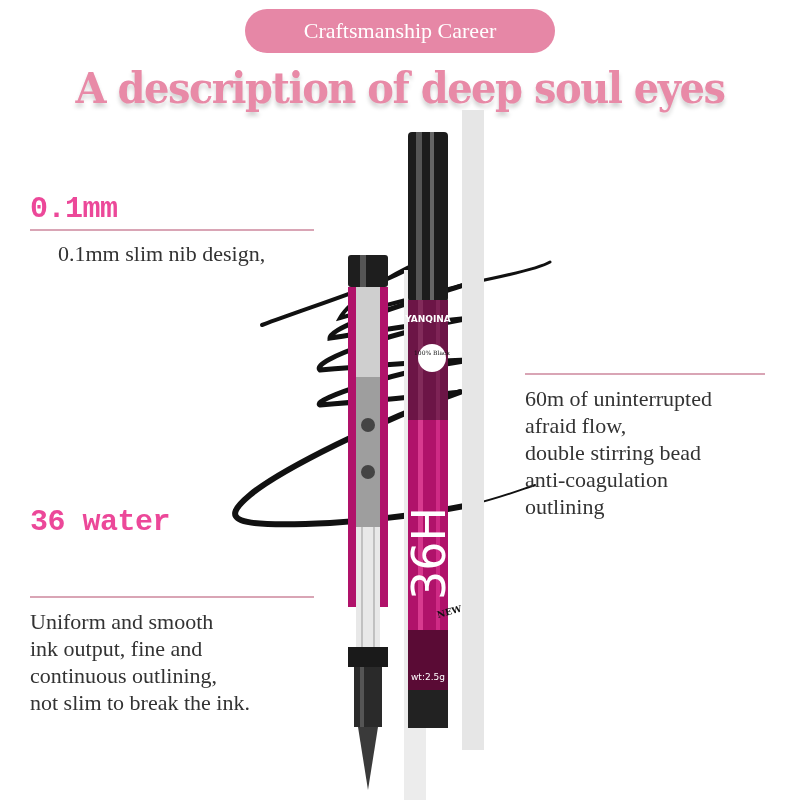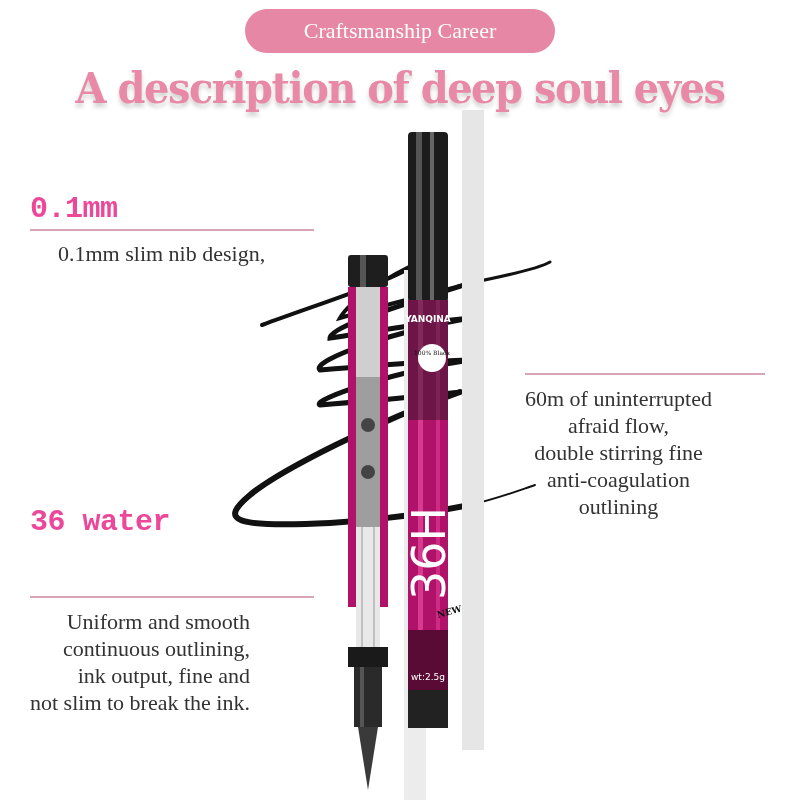--- a/index.html
+++ b/index.html
@@ -70,30 +70,30 @@
 
 <div class="feature-title" style="left:30px; top:190px;">0.1mm</div>
 <div class="divider" style="left:30px; top:229px; width:284px;"></div>
 <div class="feature-desc" style="left:30px; top:240px;margin-left:28px;">
   <div>0.1mm slim nib design,</div>
 </div>
 
 <div class="feature-title" style="left:525px; top:292px;">
 </div>
 <div class="divider" style="left:525px; top:373px; width:240px;"></div>
-<div class="feature-desc" style="left:525px; top:385px;text-align:center;">
+<div class="feature-desc" style="left:525px; top:385px;">
   <div>60m of uninterrupted</div>
   <div>afraid flow,</div>
-  <div>double stirring fine</div>
+  <div>double stirring bead</div>
   <div>anti-coagulation</div>
   <div>outlining</div>
 </div>
 
 <div class="feature-title" style="left:30px; top:503px;">
   <div>36 water</div>
 </div>
 <div class="divider" style="left:30px; top:596px; width:284px;"></div>
-<div class="feature-desc" style="left:30px; top:608px;text-align:right;">
+<div class="feature-desc" style="left:30px; top:608px;">
   <div>Uniform and smooth</div>
+  <div>ink output, fine and</div>
   <div>continuous outlining,</div>
-  <div>ink output, fine and</div>
   <div>not slim to break the ink.</div>
 </div>
 
 </body></html>

